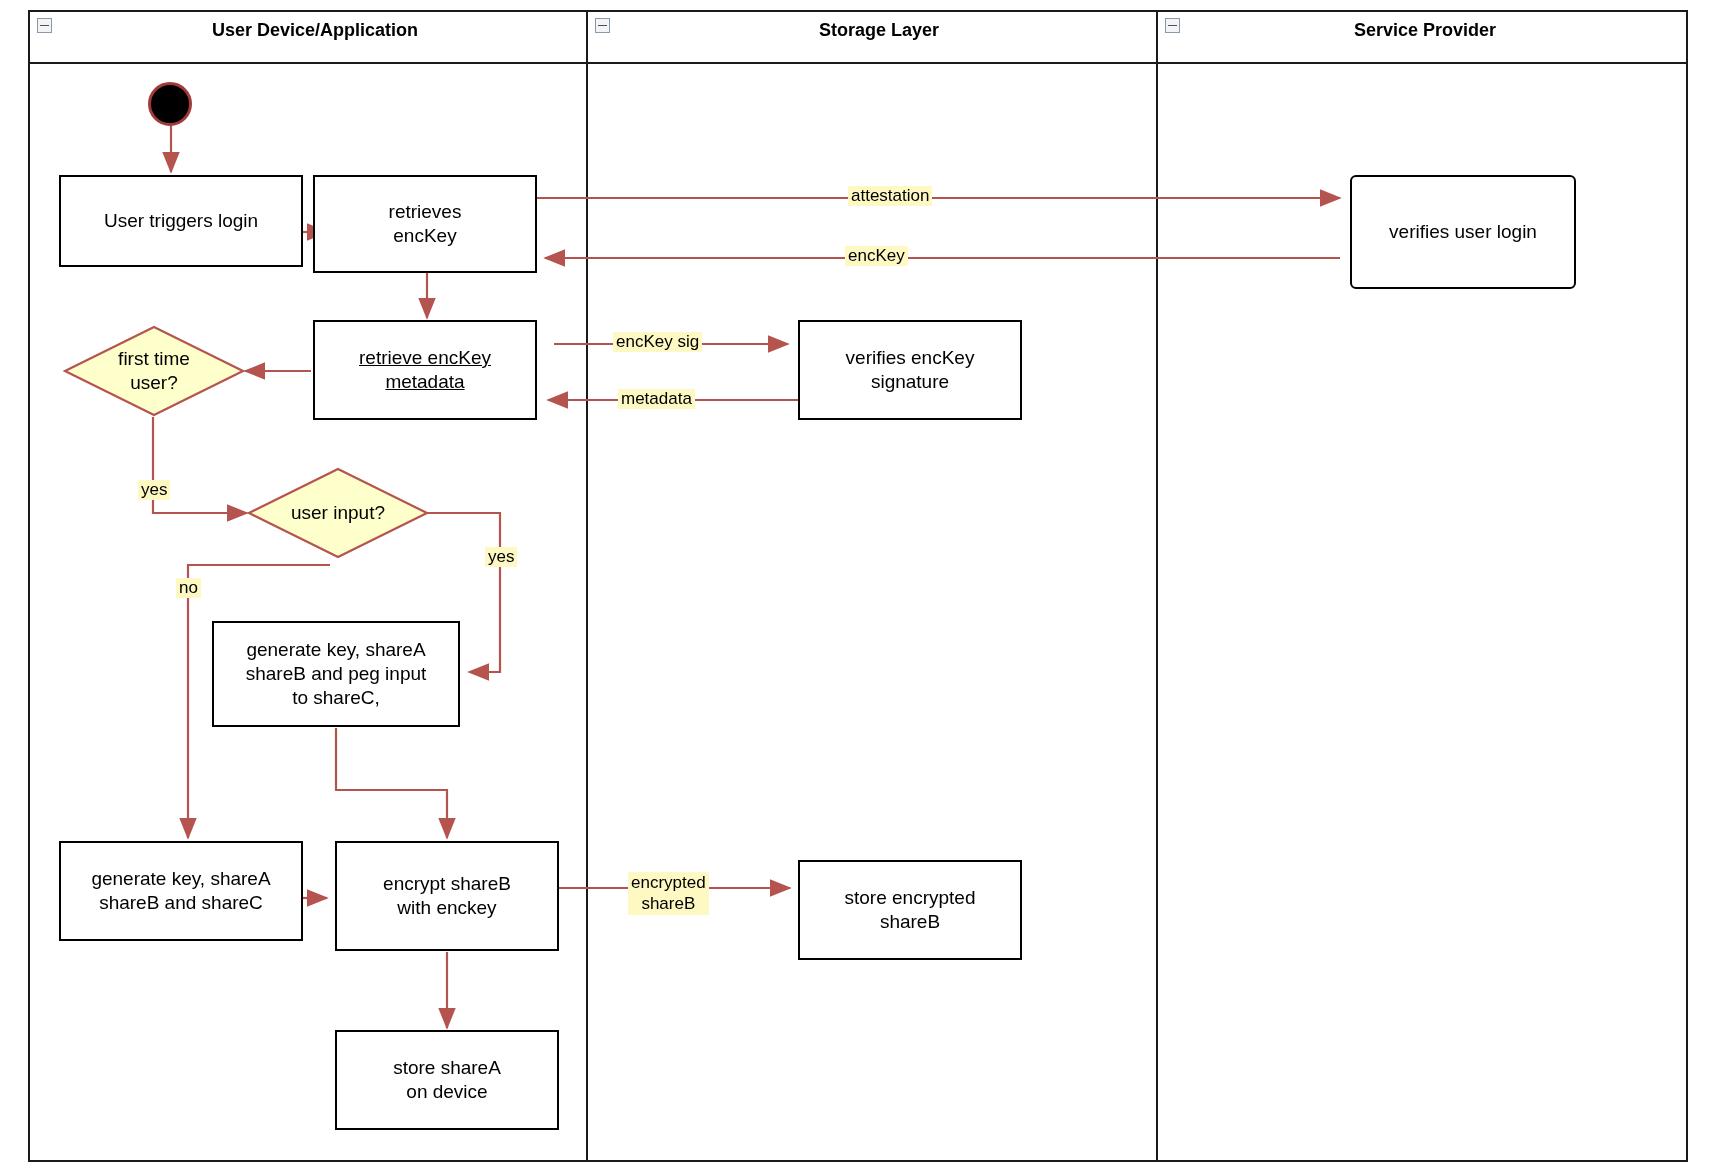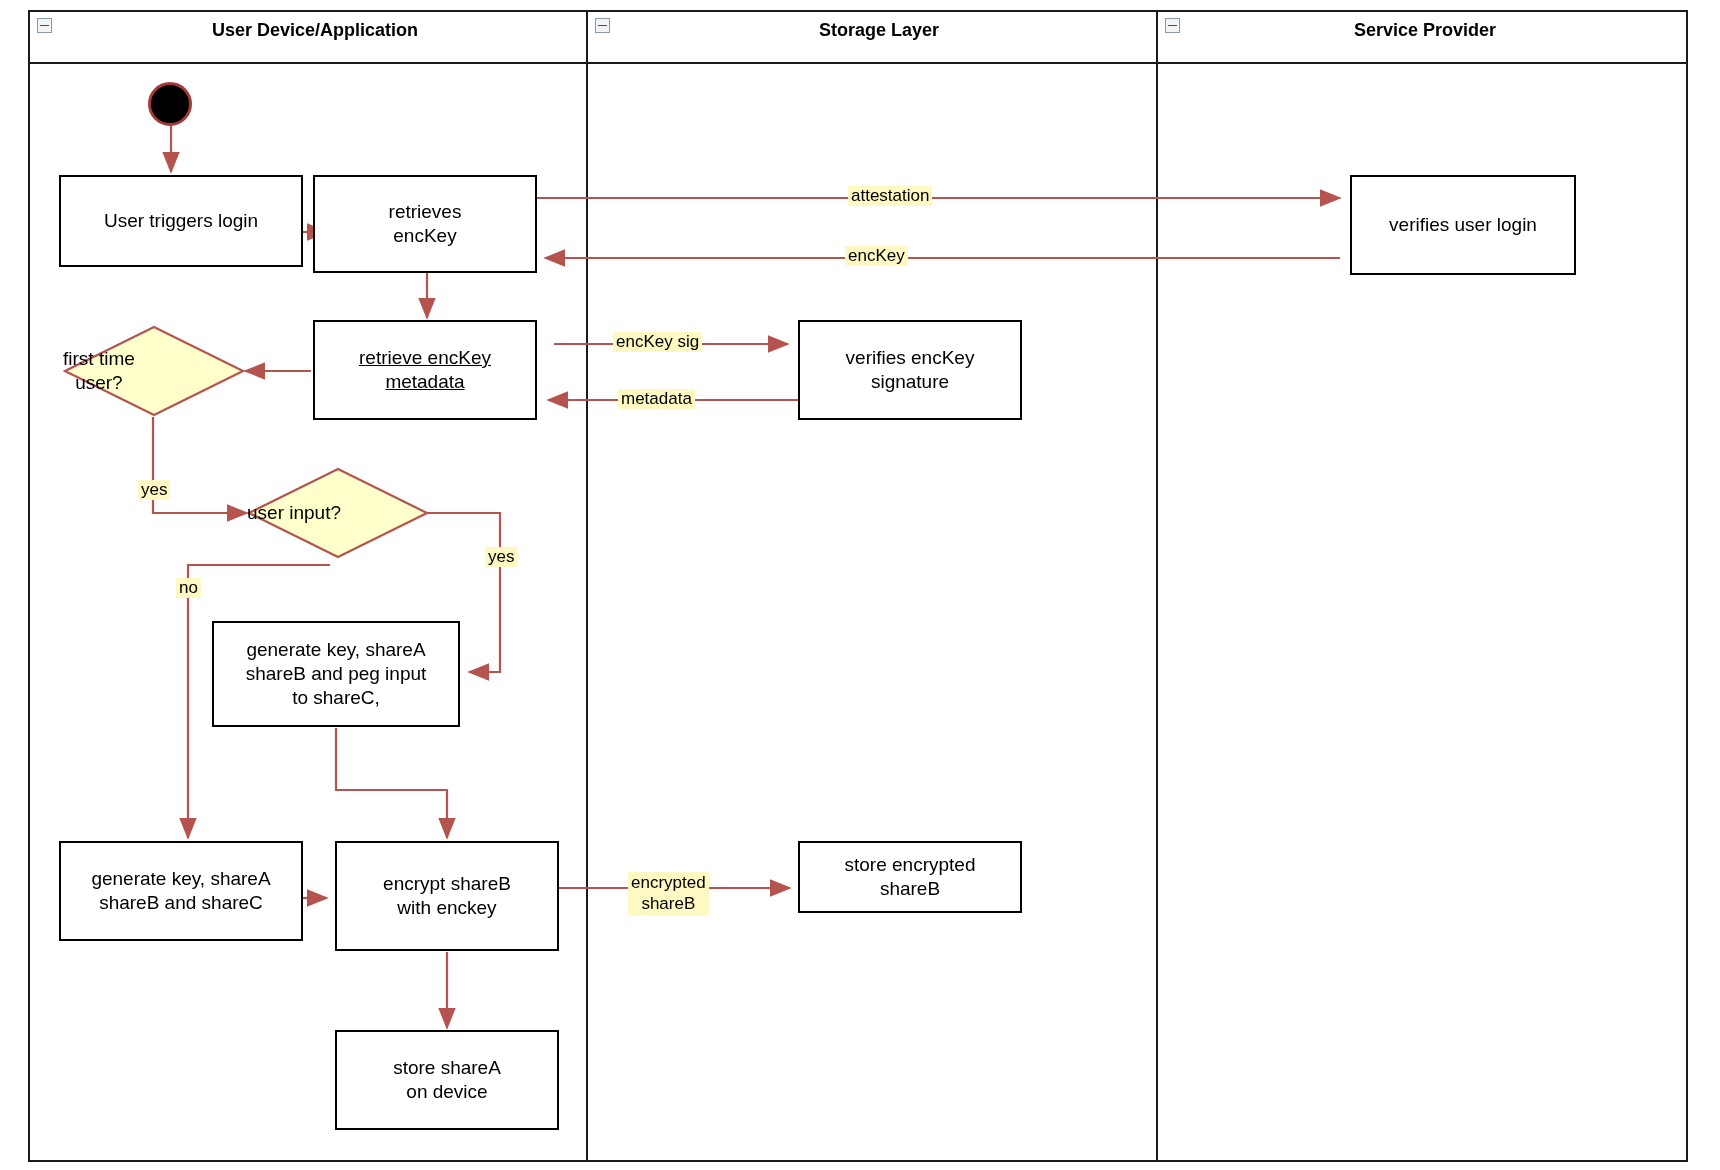--- a/index.html
+++ b/index.html
@@ -76,21 +76,21 @@
     font-size: 19px;
     color: #000;
     line-height: 1.28;
     white-space: pre-line;
     padding: 2px 4px;
   }
   .decision {
     position: absolute;
     display: flex;
     align-items: center;
-    justify-content: flex-start;
+    justify-content: center;
     text-align: center;
     font-size: 19px;
     color: #000;
     line-height: 1.25;
     white-space: pre-line;
   }
   .decision .dshape {
     position: absolute;
     left: 0; top: 0; right: 0; bottom: 0;
   }
@@ -185,21 +185,21 @@
     <path class="flow" d="M447,952 L447,1028" marker-end="url(#ah)"></path>
   </svg>
 
   <div class="start-node" style="left:148px; top:82px; width:44px; height:44px;"></div>
 
   <div class="node" style="left:59px; top:175px; width:244px; height:92px;">User triggers login</div>
 
   <div class="node" style="left:313px; top:175px; width:224px; height:98px;">retrieves
 encKey</div>
 
-  <div class="node" style="left:1350px; top:175px; width:226px; height:100px;">verifies user login</div>
+  <div class="node" style="left:1350px; top:175px; width:226px; height:114px;border-radius:6px;">verifies user login</div>
 
   <div class="node" style="left:313px; top:320px; width:224px; height:100px;text-decoration:underline;">retrieve encKey
 metadata</div>
 
   <div class="node" style="left:798px; top:320px; width:224px; height:100px;">verifies encKey signature</div>
 
   <div class="decision" style="left:63px; top:325px; width:182px; height:92px;">
     <svg class="dshape" viewBox="0 0 182 92" preserveAspectRatio="none">
       <polygon points="91,2 180,46 91,90 2,46" fill="#ffffcc" stroke="#b5534f" stroke-width="2.2"></polygon>
     </svg>
@@ -217,21 +217,21 @@
   <div class="node" style="left:212px; top:621px; width:248px; height:106px;">generate key, shareA
 shareB and peg input
 to shareC,</div>
 
   <div class="node" style="left:59px; top:841px; width:244px; height:100px;">generate key, shareA
 shareB and shareC</div>
 
   <div class="node" style="left:335px; top:841px; width:224px; height:110px;">encrypt shareB
 with enckey</div>
 
-  <div class="node" style="left:798px; top:841px; width:224px; height:72px;">store encrypted
+  <div class="node" style="left:798px; top:860px; width:224px; height:100px;">store encrypted
 shareB</div>
 
   <div class="node" style="left:335px; top:1030px; width:224px; height:100px;">store shareA
 on device</div>
 
   <div class="edge-label" style="left:848px; top:186px;">attestation</div>
   <div class="edge-label" style="left:845px; top:246px;">encKey</div>
   <div class="edge-label" style="left:613px; top:332px;">encKey sig</div>
   <div class="edge-label" style="left:618px; top:389px;">metadata</div>
   <div class="edge-label" style="left:138px; top:480px;">yes</div>

